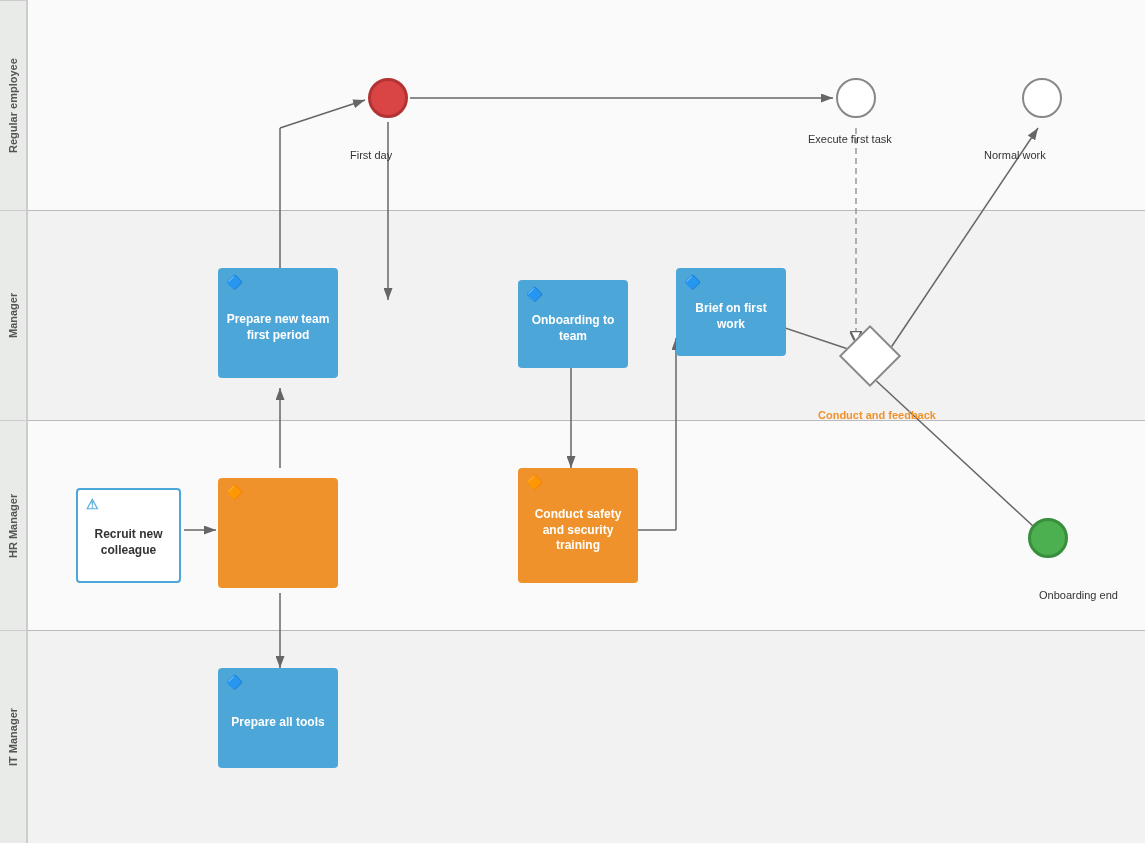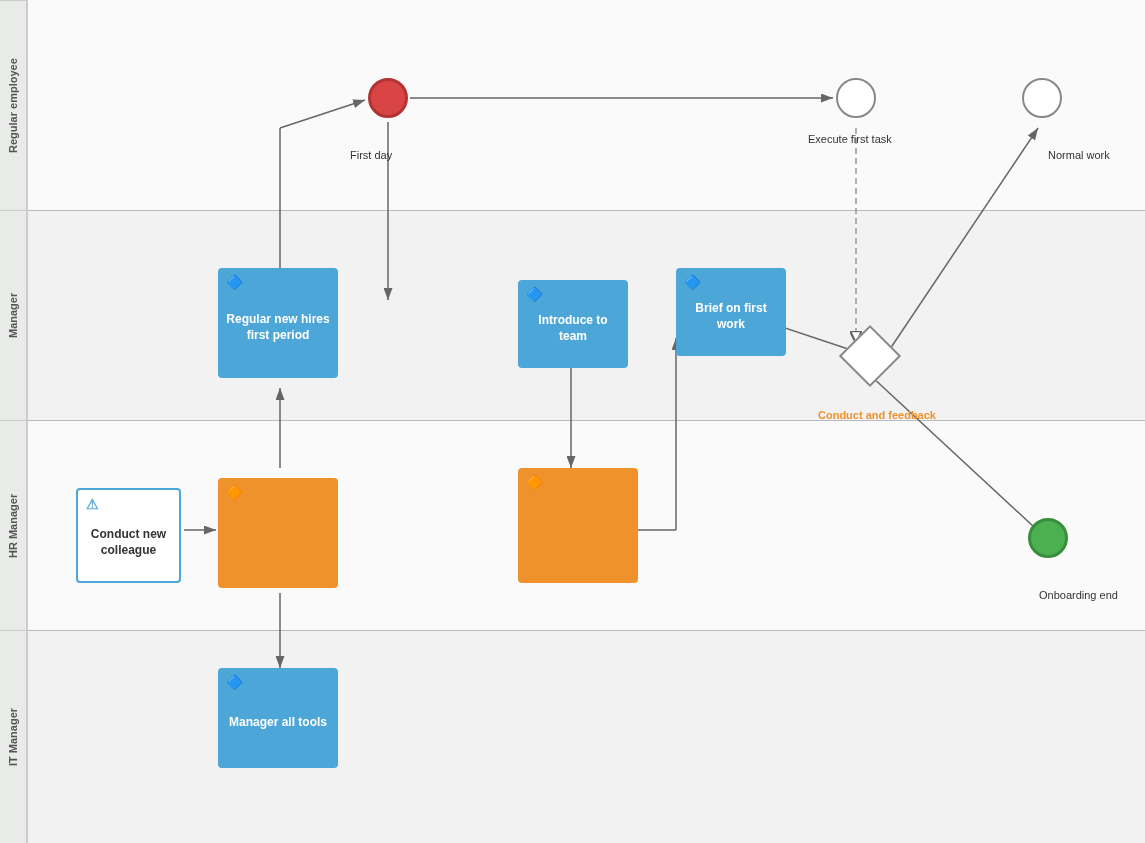--- a/index.html
+++ b/index.html
@@ -237,61 +237,62 @@
     <div class="node-label" style="left:322px; top:125px;">
       <span>First day</span>
     </div>
 
     <div class="circle-node circle-end-empty" style="left:808px; top:78px;"></div>
     <div class="node-label" style="left:780px; top:109px;">
       <span>Execute first task</span>
     </div>
 
     <div class="circle-node circle-end-empty" style="left:994px; top:78px;"></div>
-    <div class="node-label" style="left:1020px; top:125px;">
+    <div class="node-label" style="left:956px; top:125px;">
       <span>Normal work</span>
     </div>
 
     <div class="node blue" style="left:190px; top:268px; width:120px; height:110px;">
       <span class="node-icon">🔷</span>
-      <span class="node-text">Regular new hires first period</span>
+      <span class="node-text">Prepare new team first period</span>
     </div>
 
     <div class="node blue" style="left:490px; top:280px; width:110px; height:88px;">
       <span class="node-icon">🔷</span>
-      <span class="node-text">Introduce to team</span>
+      <span class="node-text">Onboarding to team</span>
     </div>
 
     <div class="node blue" style="left:648px; top:268px; width:110px; height:88px;">
       <span class="node-icon">🔷</span>
       <span class="node-text">Brief on first work</span>
     </div>
 
     <div class="diamond" style="left:820px; top:334px;"></div>
     <div class="node-label" style="left:790px; top:385px;">
       <span style="color:#f0922b; font-weight:bold;">Conduct and feedback</span>
     </div>
 
     <div class="node blue-outline" style="left:48px; top:488px; width:105px; height:95px;">
       <span class="node-icon" style="color:#4da6d8;">⚠</span>
-      <span class="node-text" style="color:#333; margin-top:14px;">Conduct new colleague</span>
+      <span class="node-text" style="color:#333; margin-top:14px;">Recruit new colleague</span>
     </div>
 
     <div class="node orange" style="left:190px; top:478px; width:120px; height:110px;">
       <span class="node-icon">🔶</span>
     </div>
 
     <div class="node orange" style="left:490px; top:468px; width:120px; height:115px;">
       <span class="node-icon">🔶</span>
+      <span class="node-text">Conduct safety and security training</span>
     </div>
 
     <div class="circle-node circle-end-filled" style="left:1000px; top:518px;"></div>
     <div class="node-label" style="left:1011px; top:565px;">
       <span>Onboarding end</span>
     </div>
 
     <div class="node blue" style="left:190px; top:668px; width:120px; height:100px;">
       <span class="node-icon">🔷</span>
-      <span class="node-text">Manager all tools</span>
+      <span class="node-text">Prepare all tools</span>
     </div>
 
   </div>
 </div>
 
 </body></html>

